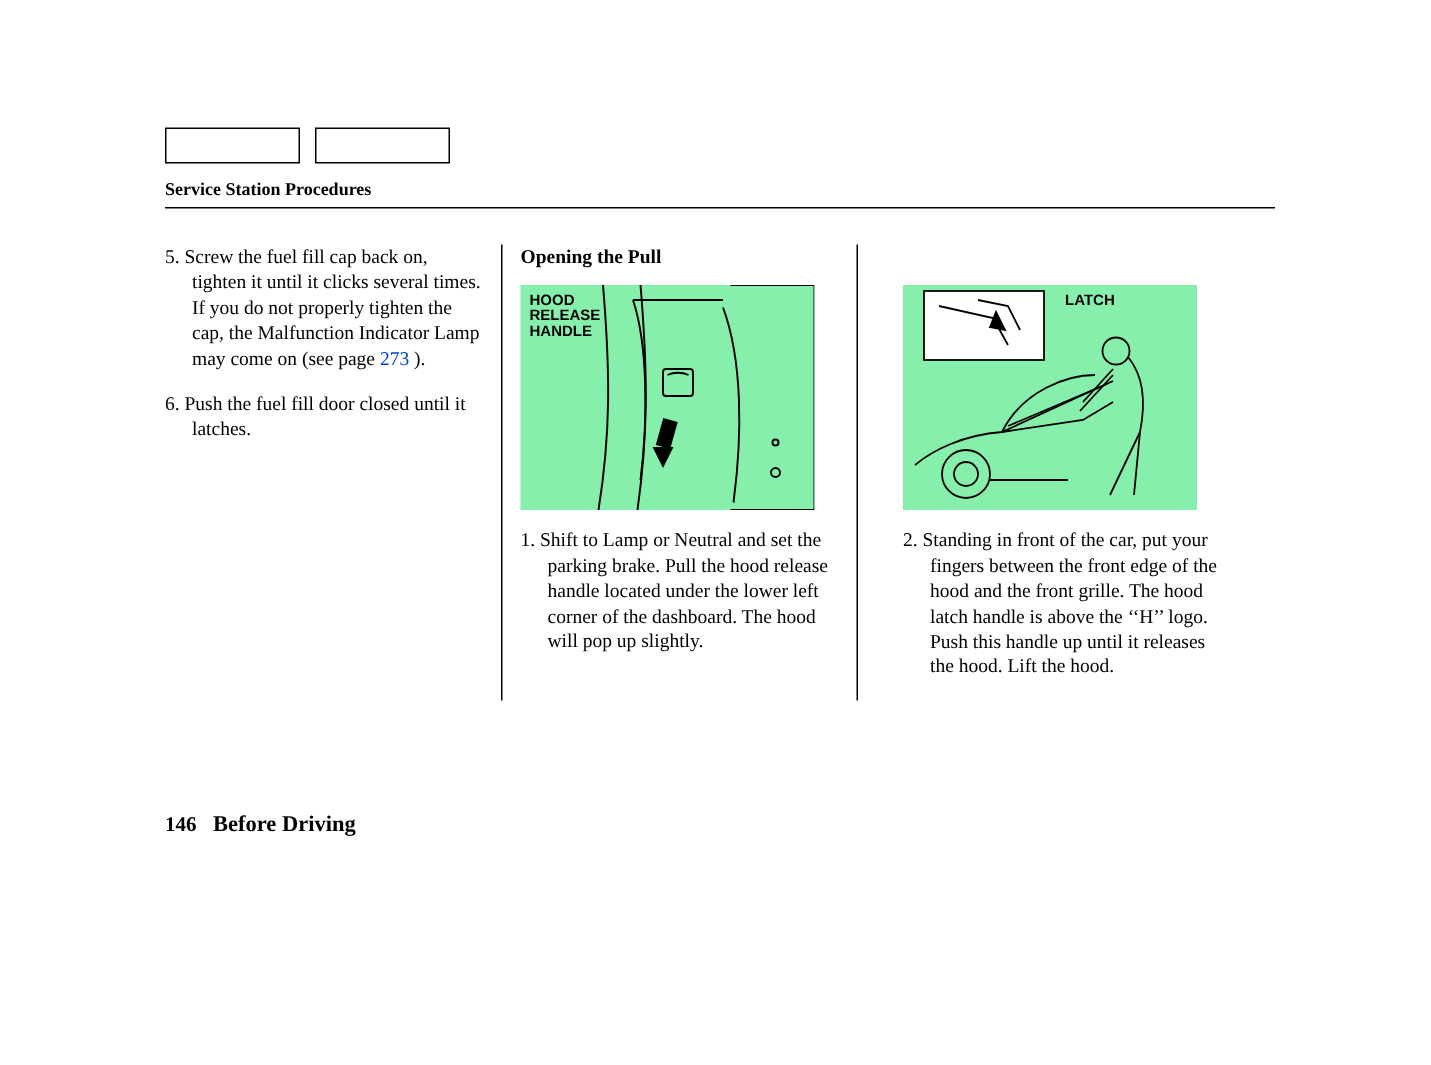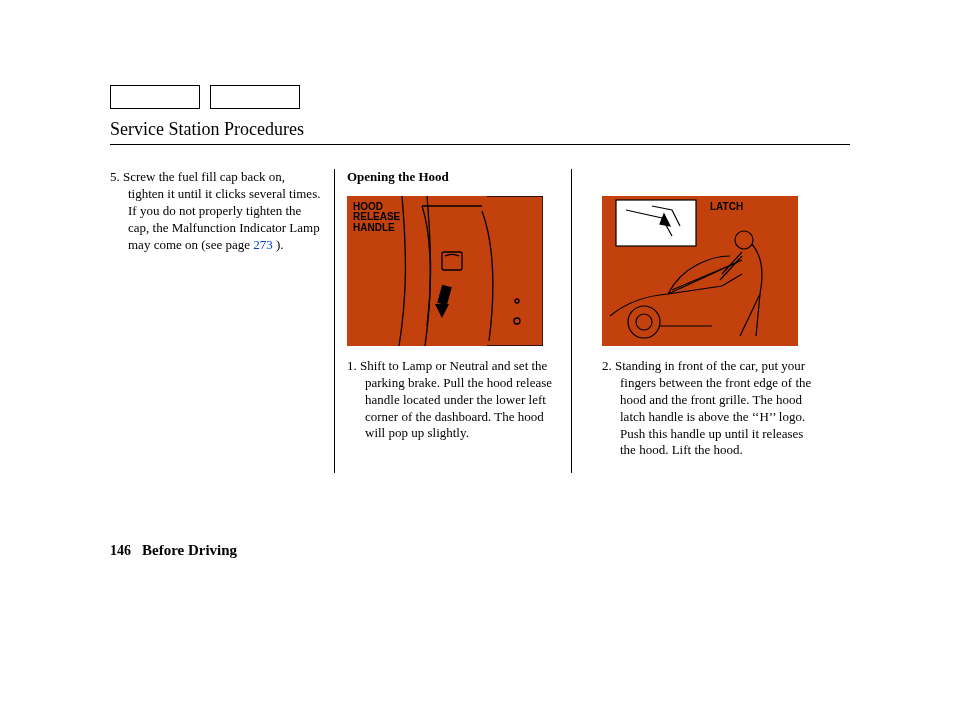--- a/index.html
+++ b/index.html
@@ -25,22 +25,22 @@
     margin-bottom: 10px;
   }
   .top-box {
     width: 88px;
     height: 22px;
     border: 1.5px solid #000;
     background: #fff;
   }
   .title {
     font-family: Georgia, "Times New Roman", serif;
-    font-weight: normal;
-    font-size: 18px;
+    font-weight: bold;
+    font-size: 12px;
     margin: 6px 0 4px 0;
   }
   .title-underline {
     border-bottom: 1px solid #000;
     width: 740px;
     margin-bottom: 24px;
   }
   .columns {
     display: flex;
     font-size: 13px;
@@ -70,21 +70,21 @@
     text-align: left;
   }
   .marker { display: inline; }
   .pglink { color: #0044cc; }
   .sub-heading {
     font-weight: bold;
     font-size: 13px;
     margin-bottom: 10px;
   }
   .figure {
-    background: #c2410c;
+    background: #86efac;
     border: none;
     width: 196px;
     height: 150px;
     margin-bottom: 12px;
     position: relative;
     overflow: hidden;
   }
   .fig-label {
     position: absolute;
     font-family: Arial, Helvetica, sans-serif;
@@ -127,25 +127,29 @@
 
   <div class="columns-wrap">
     <div class="columns">
 
       <div class="col col1">
         <ol class="step-list">
           <li>
             <span class="marker">5.</span>
             <span>Screw the fuel fill cap back on, tighten it until it clicks several times. If you do not properly tighten the cap, the Malfunction Indicator Lamp may come on (see page </span><span class="pglink">273</span><span> ).</span>
           </li>
+          <li>
+            <span class="marker">6.</span>
+            <span>Push the fuel fill door closed until it latches.</span>
+          </li>
         </ol>
       </div>
 
       <div class="col col2">
-        <div class="sub-heading">Opening the Hood</div>
+        <div class="sub-heading">Opening the Pull</div>
 
         <div class="figure">
           <div class="fig-label" style="left:6px; top:6px; white-space:pre;">HOOD
 RELEASE
 HANDLE</div>
           <svg width="196" height="150" viewBox="0 0 196 150">
             <g fill="none" stroke="#000" stroke-width="1.3">
               <path d="M55 0 C60 60 60 100 52 150"></path>
               <path d="M80 0 C85 60 85 100 78 150"></path>
               <path d="M75 10 L135 10"></path>

